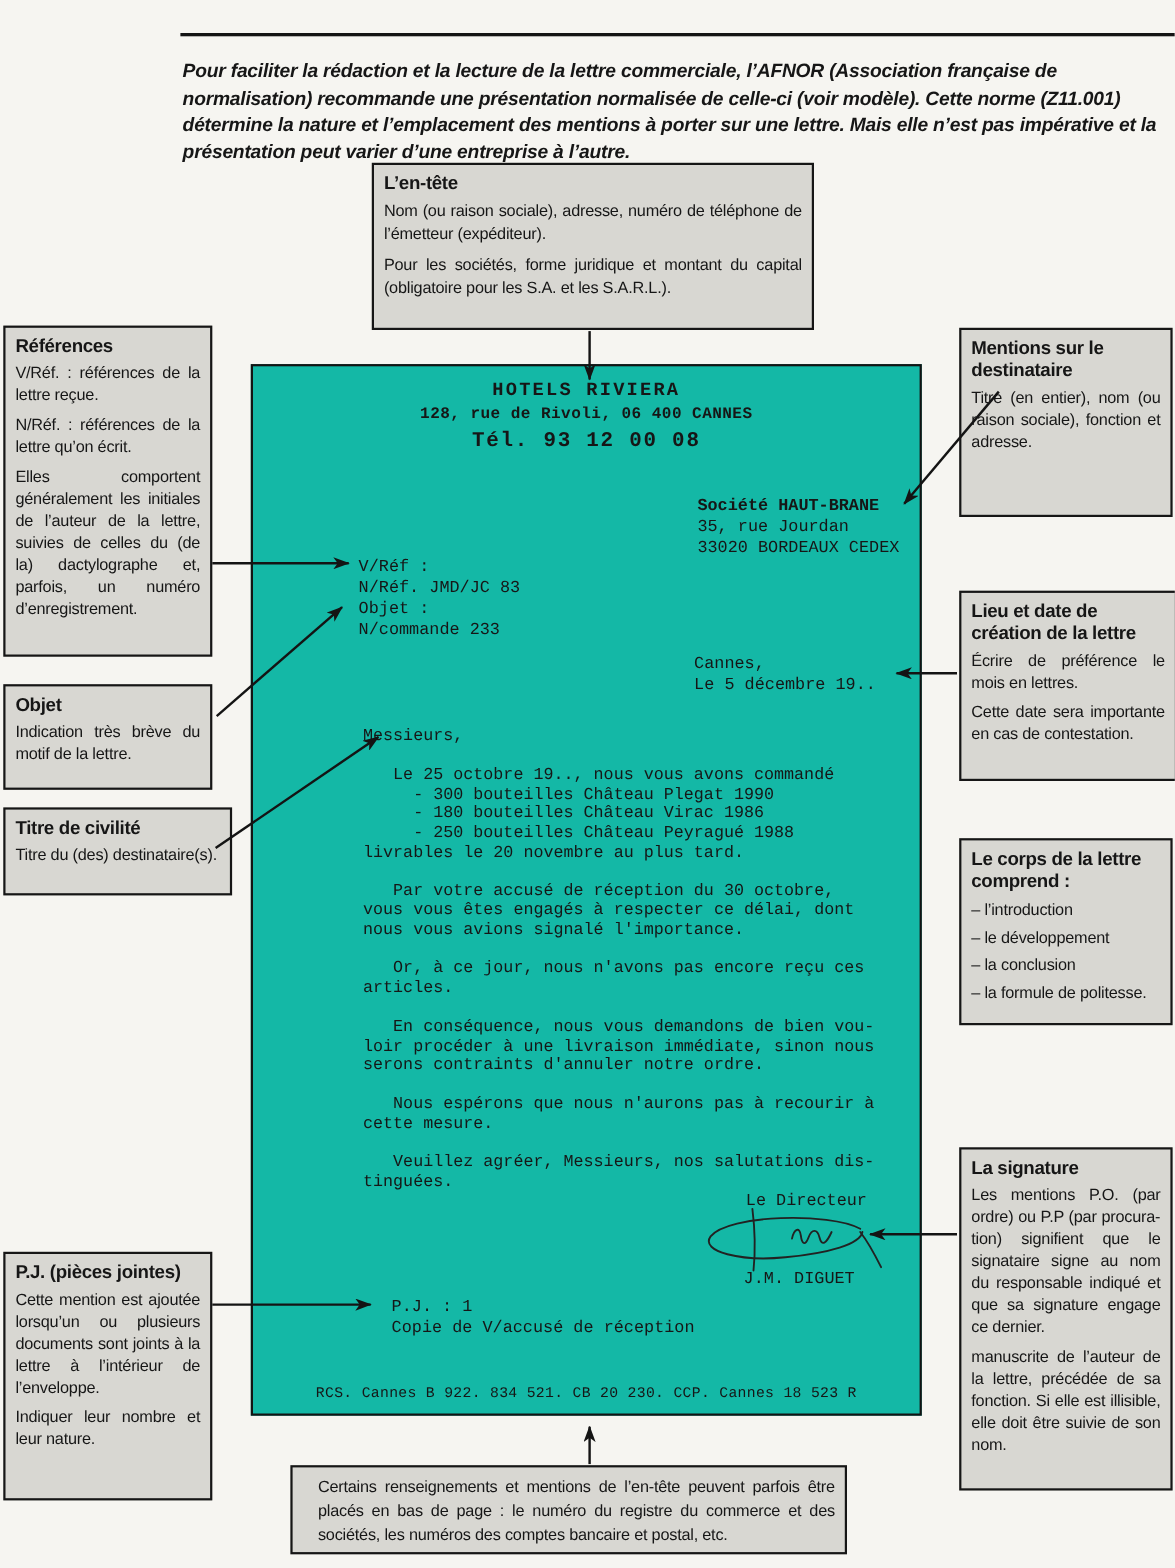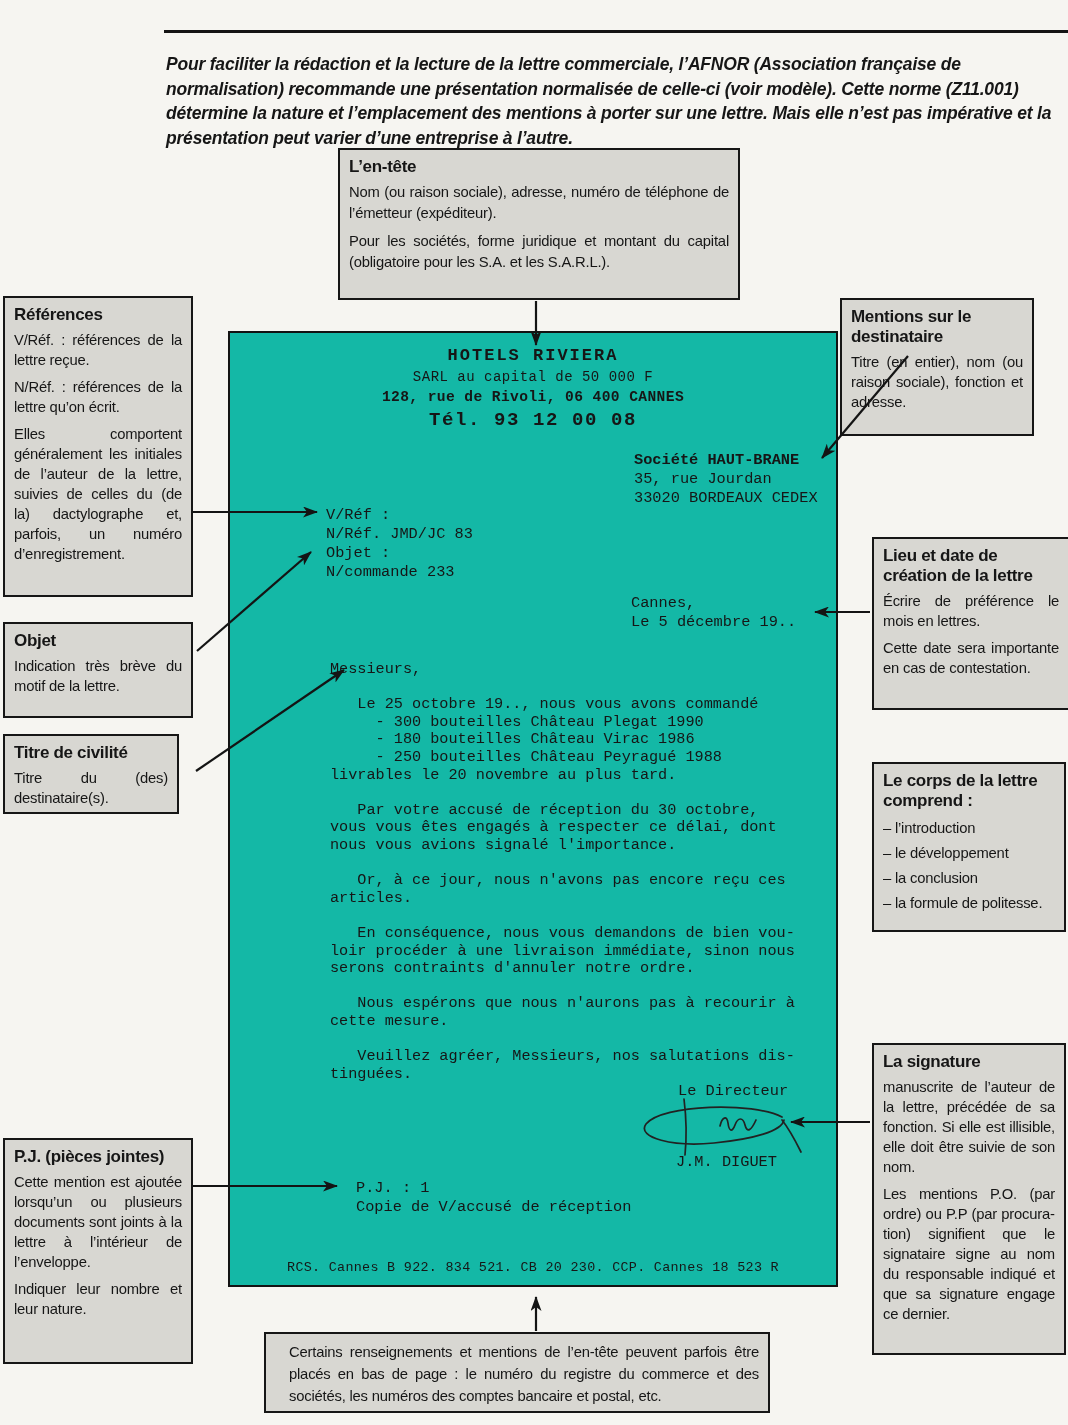--- a/index.html
+++ b/index.html
@@ -32,24 +32,24 @@
     letter-spacing:-0.3px;
   }
   .note-box p {
     font-size:14.8px; line-height:20px; text-align:justify;
     letter-spacing:-0.2px; margin-bottom:7px;
   }
   .note-box .pre { white-space:pre; text-align:left; }
   #box-entete    { left:338px; top:148px;  width:402px; height:152px; }
   #box-entete p  { line-height:21px; }
   #box-references{ left:3px;   top:296px;  width:190px; height:301px; }
-  #box-mentions  { left:840px; top:298px;  width:194px; height:138px; }
+  #box-mentions  { left:872px; top:298px;  width:194px; height:172px; }
   #box-lieudate  { left:872px; top:537px;  width:198px; height:173px; }
   #box-objet     { left:3px;   top:622px;  width:190px; height:96px;  }
-  #box-titre     { left:3px;   top:734px;  width:176px; height:80px;  }
+  #box-titre     { left:3px;   top:734px;  width:208px; height:80px;  }
   #box-corps     { left:872px; top:762px;  width:194px; height:170px; }
   #box-corps p   { line-height:25px; }
   #box-signature { left:872px; top:1043px; width:194px; height:312px; }
   #box-pj        { left:3px;   top:1138px; width:190px; height:226px; }
   #box-bottom    { left:264px; top:1332px; width:506px; height:81px;padding-left:23px;  }
   #box-bottom p  { line-height:22px; }
 
   .letter {
     position:absolute; left:228px; top:331px; width:610px; height:956px;
     background:#14b8a6; border:2px solid #131313; z-index:1;
@@ -119,38 +119,37 @@
 <div class="note-box" id="box-corps">
   <h3>Le corps de la lettre comprend :</h3>
   <p class="pre">– l’introduction
 – le développement
 – la conclusion
 – la formule de politesse.</p>
 </div>
 
 <div class="note-box" id="box-signature">
   <h3>La signature</h3>
+  <p>Les mentions P.O. (par ordre) ou P.P (par procura­tion) signifient que le signa­taire signe au nom du res­ponsable indiqué et que sa signature engage ce dernier.</p>
   <p>manuscrite de l’auteur de la lettre, précédée de sa fonc­tion. Si elle est illisible, elle doit être suivie de son nom.</p>
-  <p>Les mentions P.O. (par ordre) ou P.P (par procura­tion) signifient que le signa­taire signe au nom du res­ponsable indiqué et que sa signature engage ce dernier.</p>
 </div>
 
 <div class="note-box" id="box-pj">
   <h3>P.J. (pièces jointes)</h3>
   <p>Cette mention est ajoutée lorsqu’un ou plusieurs docu­ments sont joints à la lettre à l’intérieur de l’enveloppe.</p>
   <p>Indiquer leur nombre et leur nature.</p>
 </div>
 
 <div class="note-box" id="box-bottom">
   <p>Certains renseignements et mentions de l’en-tête peuvent parfois être placés en bas de page : le numéro du registre du commerce et des sociétés, les numéros des comptes bancaire et postal, etc.</p>
 </div>
 
 <div class="letter">
   <div class="sender">
     <div class="s-name">HOTELS RIVIERA</div>
-    <div class="s-legal">SARL au capital de 50 000 F</div>
     <div class="s-addr">128, rue de Rivoli, 06 400 CANNES</div>
     <div class="s-tel">Tél. 93 12 00 08</div>
   </div>
 
   <div class="recipient">
     <div class="r-name">Société HAUT-BRANE</div>
     <div>35, rue Jourdan</div>
     <div>33020 BORDEAUX CEDEX</div>
   </div>
 

